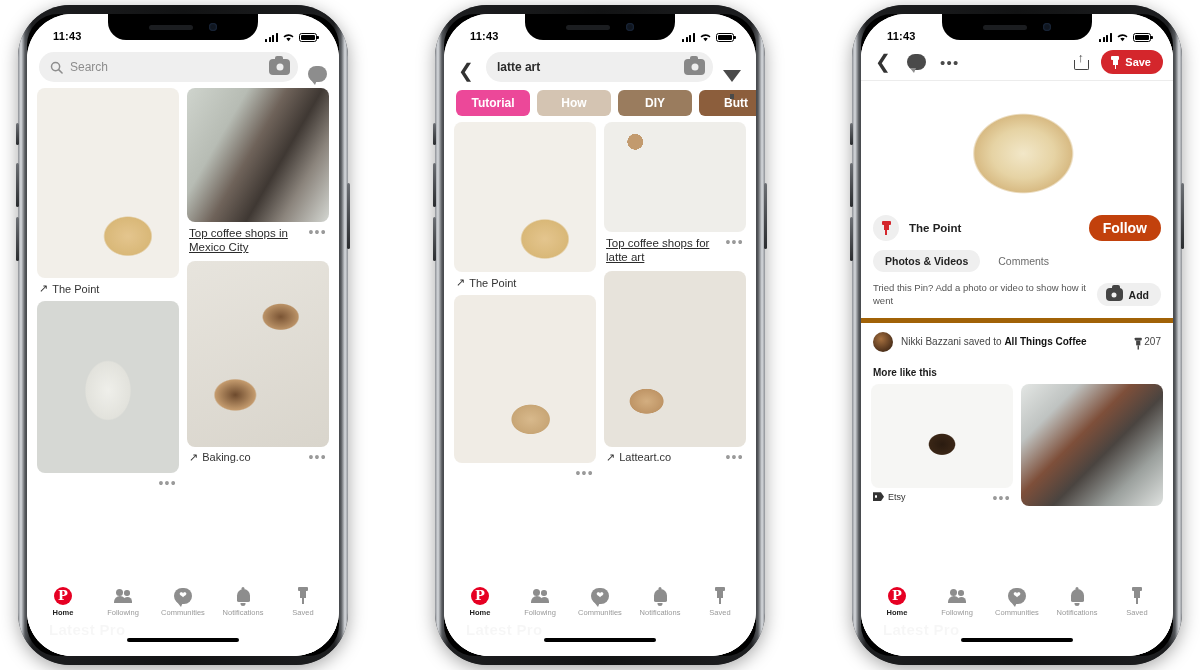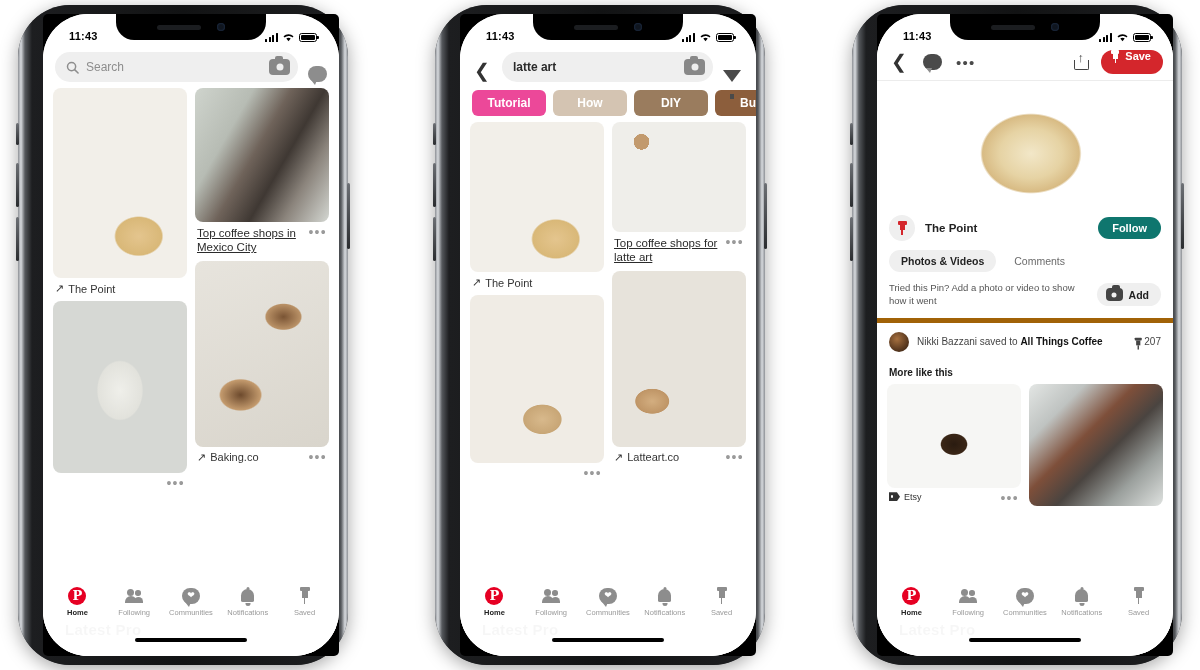--- a/index.html
+++ b/index.html
@@ -30,24 +30,23 @@
     position: absolute; inset: 0;
     border-radius: 52px;
     background: linear-gradient(90deg,
       #8e9196 0px, #d7dade 3px, #55585c 7px,
       #1d1e20 14px, #121314 50%, #1d1e20 calc(100% - 14px),
       #55585c calc(100% - 7px), #d7dade calc(100% - 3px), #8e9196 100%);
   }
   .phone-inner {
     position: absolute;
     left: 9px; top: 9px; right: 9px; bottom: 9px;
-    border-radius: 5px;
+    border-radius: 31px;
     background: #000;
     overflow: hidden;
-    margin-left: 16px;
   }
   .screen {
     position: absolute; inset: 0;
     border-radius: 45px;
     background: #fff;
     overflow: hidden;
     display: flex; flex-direction: column;
   }
   .notch {
     position: absolute; top: 0; left: 50%; transform: translateX(-50%);
@@ -172,31 +171,31 @@
   .detail-top {
     display:flex; align-items:center; gap: 14px; padding: 6px 10px 6px 12px; background:#fff;
     border-bottom: 1px solid #ececec;
   }
   .dt-spacer { flex:1; }
   .share-ico { width:13px; height:15px; position:relative; }
   .share-ico::before { content:""; position:absolute; left:0; bottom:0; width:13px; height:9px; border:1.4px solid #444; border-top:none; border-radius:0 0 2px 2px; }
   .share-ico::after { content:"\2191"; position:absolute; left:50%; top:-4px; transform:translateX(-50%); font-size:13px; color:#444; line-height:1; }
   .save-btn {
     background:#d4262c; color:#fff; border-radius: 16px; height: 24px;
-    display:flex; align-items:flex-start; gap:5px; padding: 0 12px 0 9px;
+    display:flex; align-items:center; gap:5px; padding: 0 12px 0 9px;
     font-size: 11px; font-weight:bold;
   }
   .save-btn .pushpin .head,.save-btn .pushpin .body,.save-btn .pushpin .needle{background:#fff;}
   .hero { width:100%; height: 125px; background-size:cover; background-position:center 42%; }
   .creator-row { display:flex; align-items:center; gap:10px; padding: 9px 12px 7px; }
   .avatar { width:26px;height:26px;border-radius:50%; background:#efefef; display:flex;align-items:center;justify-content:center; flex:0 0 auto;}
   .avatar .pushpin .head,.avatar .pushpin .body,.avatar .pushpin .needle{background:#d4262c;}
   .avatar.photo { background: radial-gradient(circle at 40% 35%, #a6703f 0%, #5b3a20 60%, #2d1c10 100%); }
   .creator-name { font-size:11.5px; color:#222; font-weight:bold; flex:1; }
-  .follow-btn { background:#0f766e; color:#fff; font-size:11px; font-weight:bold; border-radius:15px; padding: 5px 14px; }
+  .follow-btn { background:#c2410c; color:#fff; font-size:14px; font-weight:bold; border-radius:15px; padding: 5px 14px; }
   .seg-row { display:flex; align-items:flex-start; gap: 6px; padding: 2px 12px 8px; }
   .seg { font-size:10.5px; color:#6b6b6b; padding: 5px 12px; border-radius: 14px; }
   .seg.on { background:#efefef; color:#222; font-weight:bold; }
   .tried-row { display:flex; align-items:center; gap: 10px; padding: 2px 12px 10px; }
   .tried-txt { font-size:9.5px; color:#555; line-height:1.35; flex:1; }
   .add-btn { background:#efefef; border-radius: 16px; display:flex; align-items:center; gap:6px; padding: 5px 12px 5px 9px; font-size:10.5px; font-weight:bold; color:#222; flex:0 0 auto;}
   .add-btn .camera-ico { background:#444; width:17px; height:13px; }
   .add-btn .camera-ico::before { background:#444; }
   .add-btn .camera-ico::after { background:#efefef; width:5px;height:5px; }
   .saved-row { display:flex; align-items:center; gap:8px; padding: 9px 12px; border-top:5px solid #a16207; }

